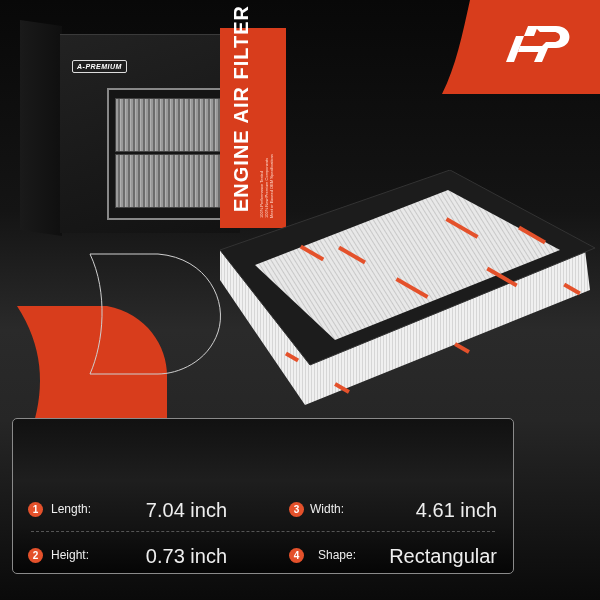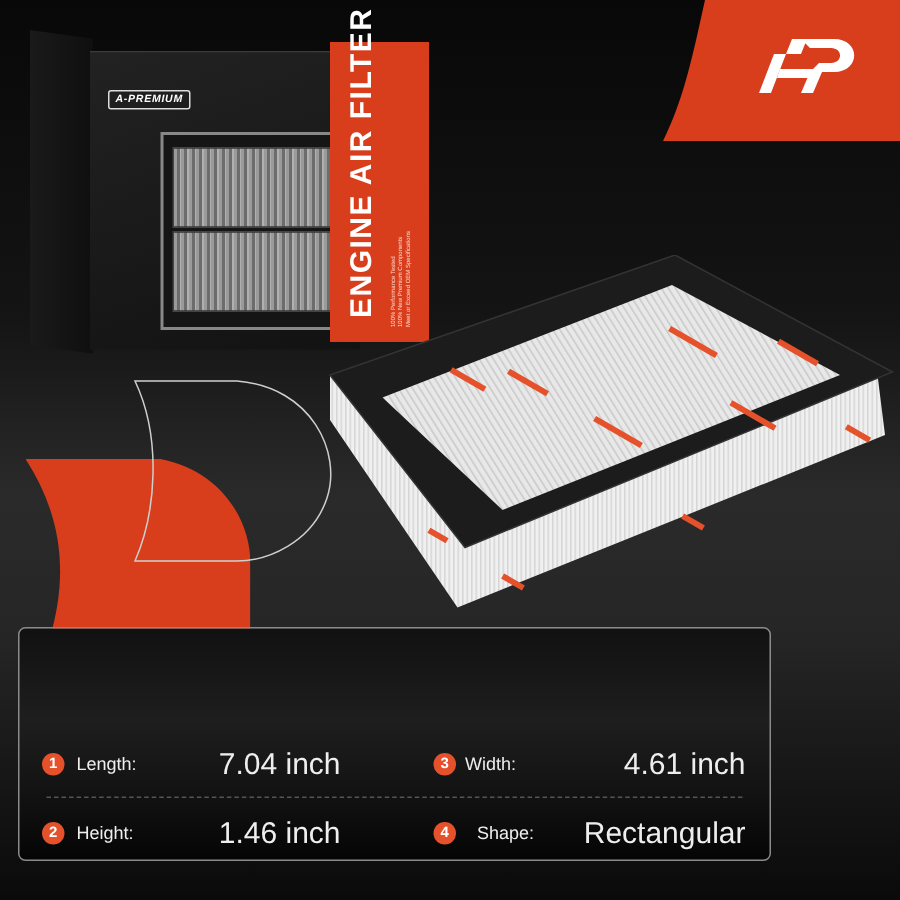--- a/index.html
+++ b/index.html
@@ -174,21 +174,21 @@
       <span class="value" style="right:16px;top:2px;">4.61 inch</span>
     </div>
 
     <div class="divider"></div>
 
     <div class="spec-row" style="top:124px;">
       <div class="spec-item" style="left:15px;">
         <span class="num">2</span>
         <span class="label">Height:</span>
       </div>
-      <span class="value" style="right:286px;top:2px;">1.46 inch</span>
+      <span class="value" style="right:286px;top:2px;">0.73 inch</span>
       <div class="spec-item" style="left:276px;">
         <span class="num">4</span>
         <span class="label" style="margin-left:14px;">Shape:</span>
       </div>
       <span class="value" style="right:16px;top:2px;margin-left:32px;">Rectangular</span>
     </div>
   </div>
 </div>
 
 </body></html>

